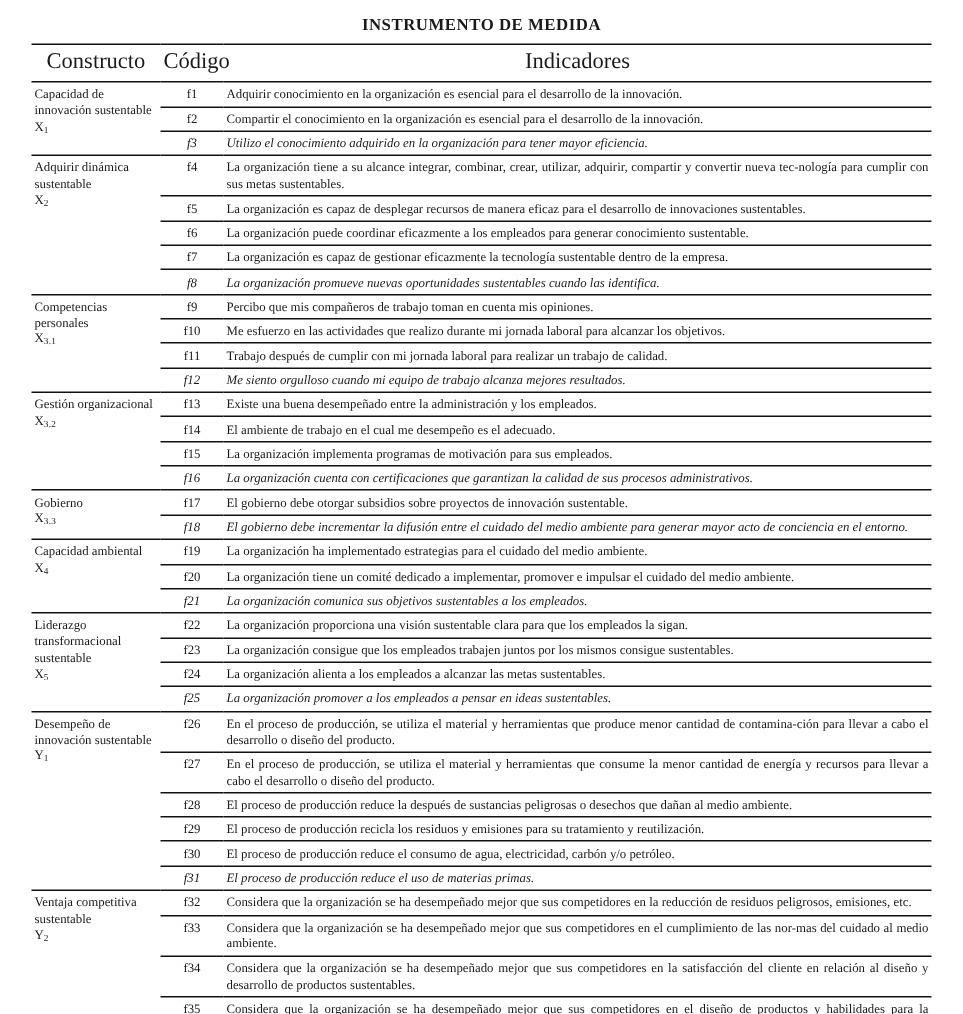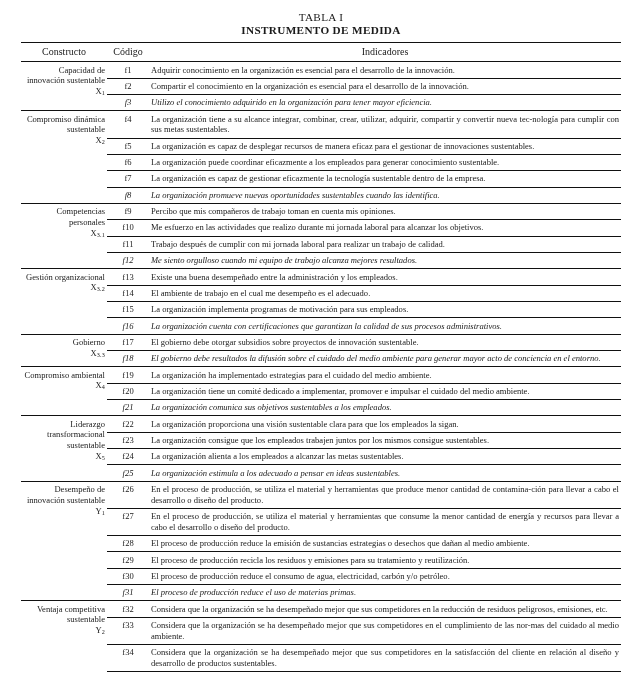--- a/index.html
+++ b/index.html
@@ -40,36 +40,36 @@
     width: 600px;
     margin: 5px auto 0 auto;
     table-layout: fixed;
   }
   table.measure col.c-constructo { width: 86px; }
   table.measure col.c-codigo { width: 42px; }
   table.measure col.c-indicador { width: 472px; }
 
   table.measure thead th {
     font-weight: normal;
-    font-size: 10px;
+    font-size: 15px;
     text-align: center;
     padding: 3px 2px 4px 2px;
     border-top: 1.4px solid #111;
     border-bottom: 1.1px solid #111;
     vertical-align: middle;
   }
   table.measure tbody td {
     font-size: 8.55px;
     line-height: 1.26;
     vertical-align: top;
     padding: 2.2px 2px 2.4px 2px;
     border-bottom: 0.8px solid #111;
   }
   td.constructo {
-    text-align: right;
+    text-align: left;
     vertical-align: middle;
     font-size: 9.1px;
     line-height: 1.3;
     border-right: none;
     border-bottom: 1.1px solid #111 !important;
     padding: 2px 3px;
   }
   td.codigo {
     text-align: center;
     vertical-align: top;
@@ -95,21 +95,20 @@
     letter-spacing: 0.2px;
   }
   .nowrap-code { white-space: nowrap; }
 </style>
 </head>
 <body>
 
 <div class="page">
 
   <div class="title-block">
-    <div class="title-line">TABLA I</div>
     <div class="subtitle-line">INSTRUMENTO DE MEDIDA</div>
   </div>
 
   <table class="measure">
     <colgroup>
       <col class="c-constructo">
       <col class="c-codigo">
       <col class="c-indicador">
     </colgroup>
     <thead>
@@ -127,27 +126,27 @@
         </tr>
         <tr>
           <td class="codigo nowrap-code">f2</td>
           <td class="indicador">Compartir el conocimiento en la organización es esencial para el desarrollo de la innovación.</td>
         </tr>
         <tr class="group-end">
           <td class="codigo nowrap-code">f3</td>
           <td class="indicador">Utilizo el conocimiento adquirido en la organización para tener mayor eficiencia.</td>
         </tr>
         <tr>
-          <td class="constructo" rowspan="5"><span>Compromiso dinámica sustentable</span><br><span>X<span class="sub">2</span></span></td>
+          <td class="constructo" rowspan="5"><span>Adquirir dinámica sustentable</span><br><span>X<span class="sub">2</span></span></td>
           <td class="codigo nowrap-code">f4</td>
           <td class="indicador">La organización tiene a su alcance integrar, combinar, crear, utilizar, adquirir, compartir y convertir nueva tec-nología para cumplir con sus metas sustentables.</td>
         </tr>
         <tr>
           <td class="codigo nowrap-code">f5</td>
-          <td class="indicador">La organización es capaz de desplegar recursos de manera eficaz para el gestionar de innovaciones sustentables.</td>
+          <td class="indicador">La organización es capaz de desplegar recursos de manera eficaz para el desarrollo de innovaciones sustentables.</td>
         </tr>
         <tr>
           <td class="codigo nowrap-code">f6</td>
           <td class="indicador">La organización puede coordinar eficazmente a los empleados para generar conocimiento sustentable.</td>
         </tr>
         <tr>
           <td class="codigo nowrap-code">f7</td>
           <td class="indicador">La organización es capaz de gestionar eficazmente la tecnología sustentable dentro de la empresa.</td>
         </tr>
         <tr class="group-end">
@@ -188,24 +187,24 @@
           <td class="codigo nowrap-code">f16</td>
           <td class="indicador">La organización cuenta con certificaciones que garantizan la calidad de sus procesos administrativos.</td>
         </tr>
         <tr>
           <td class="constructo" rowspan="2"><span>Gobierno</span><br><span>X<span class="sub">3.3</span></span></td>
           <td class="codigo nowrap-code">f17</td>
           <td class="indicador">El gobierno debe otorgar subsidios sobre proyectos de innovación sustentable.</td>
         </tr>
         <tr class="group-end">
           <td class="codigo nowrap-code">f18</td>
-          <td class="indicador">El gobierno debe resultados la difusión sobre el cuidado del medio ambiente para generar mayor acto de conciencia en el entorno.</td>
-        </tr>
-        <tr>
-          <td class="constructo" rowspan="3"><span>Compromiso ambiental</span><br><span>X<span class="sub">4</span></span></td>
+          <td class="indicador">El gobierno debe incrementar la difusión entre el cuidado del medio ambiente para generar mayor acto de conciencia en el entorno.</td>
+        </tr>
+        <tr>
+          <td class="constructo" rowspan="3"><span>Capacidad ambiental</span><br><span>X<span class="sub">4</span></span></td>
           <td class="codigo nowrap-code">f19</td>
           <td class="indicador">La organización ha implementado estrategias para el cuidado del medio ambiente.</td>
         </tr>
         <tr>
           <td class="codigo nowrap-code">f20</td>
           <td class="indicador">La organización tiene un comité dedicado a implementar, promover e impulsar el cuidado del medio ambiente.</td>
         </tr>
         <tr class="group-end">
           <td class="codigo nowrap-code">f21</td>
           <td class="indicador">La organización comunica sus objetivos sustentables a los empleados.</td>
@@ -218,34 +217,34 @@
         <tr>
           <td class="codigo nowrap-code">f23</td>
           <td class="indicador">La organización consigue que los empleados trabajen juntos por los mismos consigue sustentables.</td>
         </tr>
         <tr>
           <td class="codigo nowrap-code">f24</td>
           <td class="indicador">La organización alienta a los empleados a alcanzar las metas sustentables.</td>
         </tr>
         <tr class="group-end">
           <td class="codigo nowrap-code">f25</td>
-          <td class="indicador">La organización estimula a los adecuado a pensar en ideas sustentables.</td>
+          <td class="indicador">La organización promover a los empleados a pensar en ideas sustentables.</td>
         </tr>
         <tr>
           <td class="constructo" rowspan="6"><span>Desempeño de innovación sustentable</span><br><span>Y<span class="sub">1</span></span></td>
           <td class="codigo nowrap-code">f26</td>
           <td class="indicador">En el proceso de producción, se utiliza el material y herramientas que produce menor cantidad de contamina-ción para llevar a cabo el desarrollo o diseño del producto.</td>
         </tr>
         <tr>
           <td class="codigo nowrap-code">f27</td>
           <td class="indicador">En el proceso de producción, se utiliza el material y herramientas que consume la menor cantidad de energía y recursos para llevar a cabo el desarrollo o diseño del producto.</td>
         </tr>
         <tr>
           <td class="codigo nowrap-code">f28</td>
-          <td class="indicador">El proceso de producción reduce la emisión de sustancias estrategias o desechos que dañan al medio ambiente.</td>
+          <td class="indicador">El proceso de producción reduce la después de sustancias peligrosas o desechos que dañan al medio ambiente.</td>
         </tr>
         <tr>
           <td class="codigo nowrap-code">f29</td>
           <td class="indicador">El proceso de producción recicla los residuos y emisiones para su tratamiento y reutilización.</td>
         </tr>
         <tr>
           <td class="codigo nowrap-code">f30</td>
           <td class="indicador">El proceso de producción reduce el consumo de agua, electricidad, carbón y/o petróleo.</td>
         </tr>
         <tr class="group-end">

